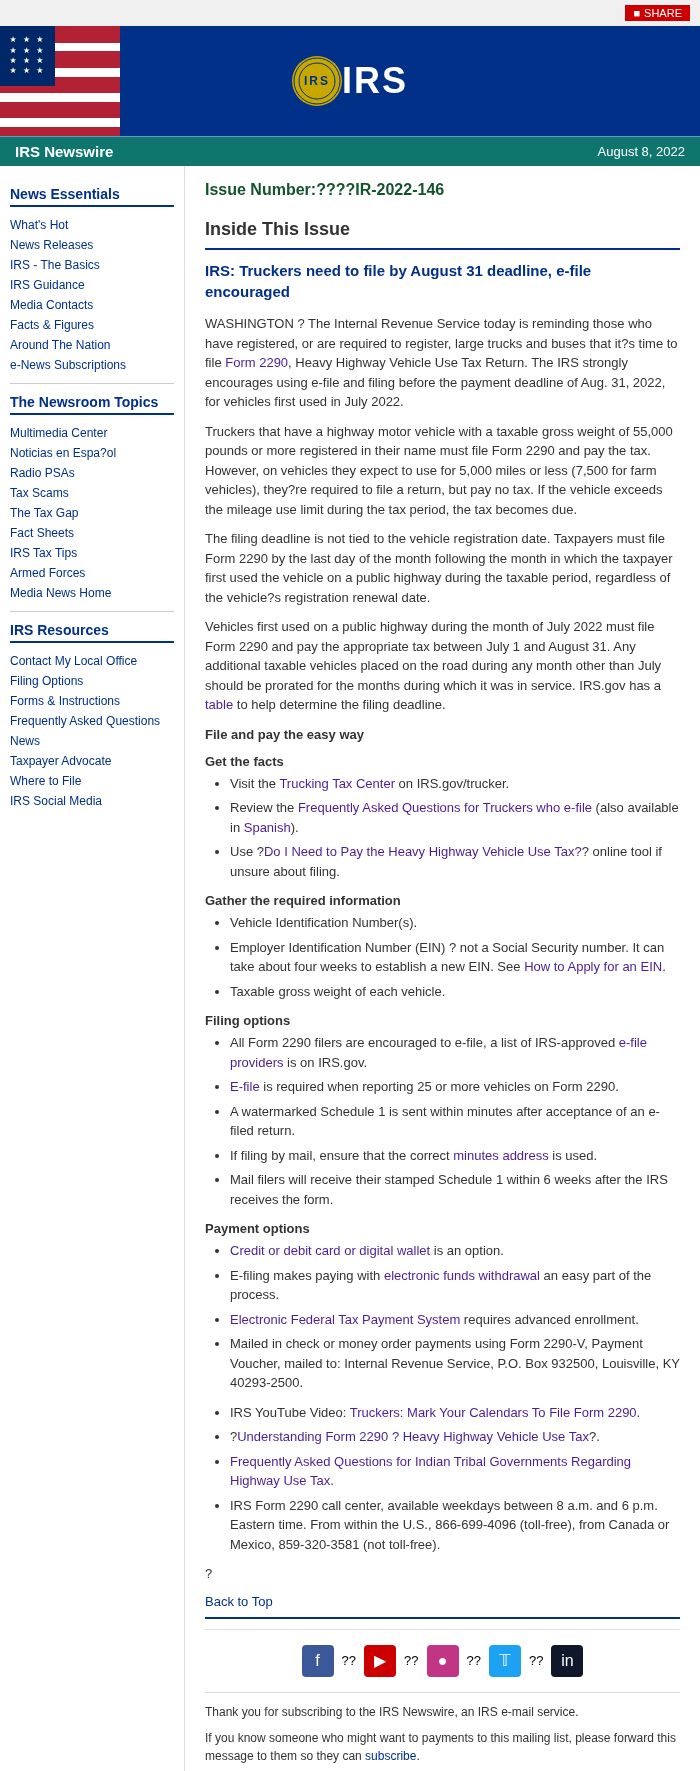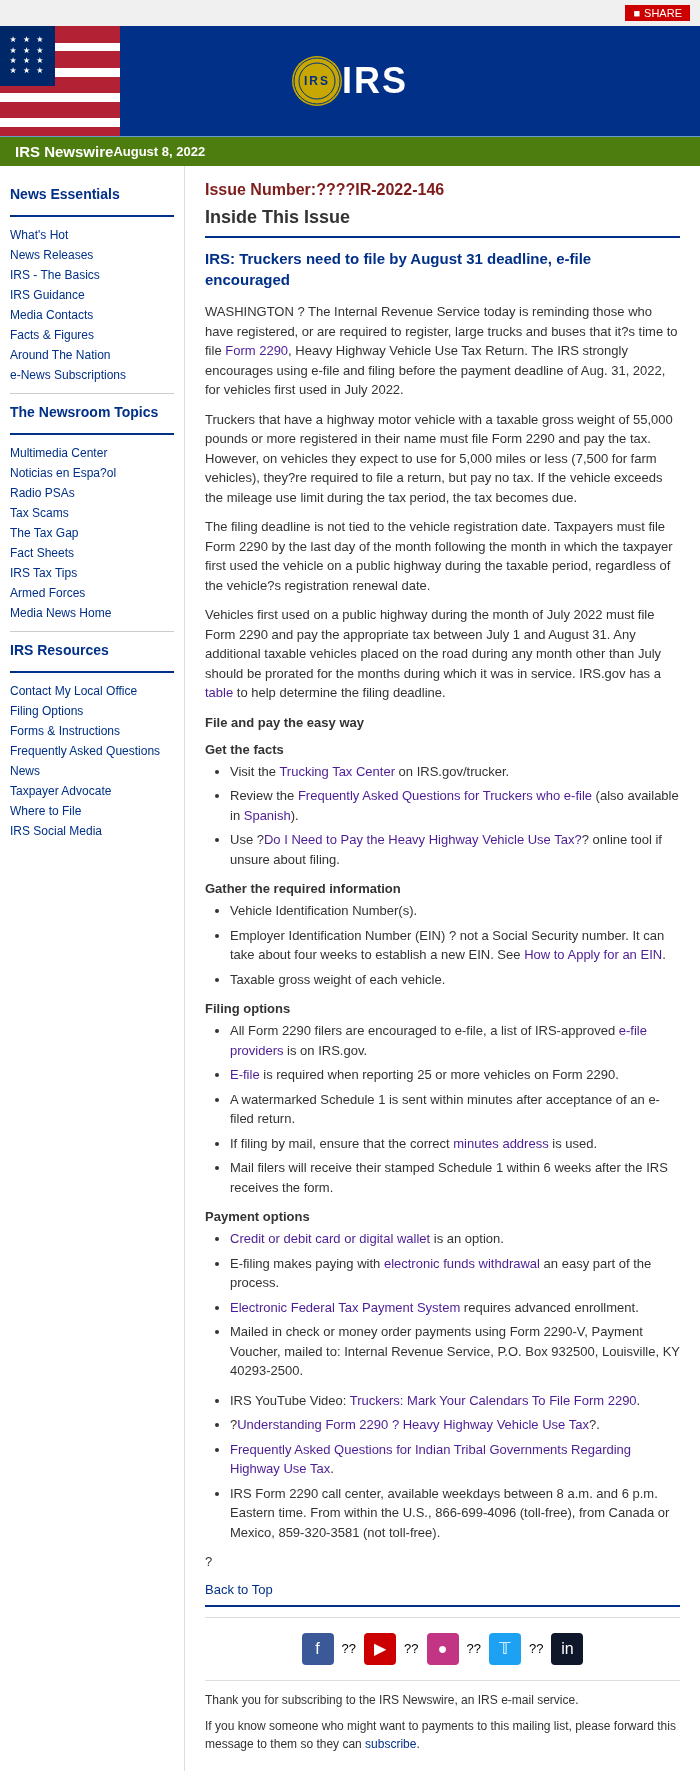--- a/index.html
+++ b/index.html
@@ -11,35 +11,35 @@
     .share-btn { background: #cc0000; color: white; font-size: 11px; padding: 2px 8px; border: none; cursor: pointer; display: inline-flex; align-items: center; gap: 4px; }
     
     .header-banner { background: #003087; width: 100%; height: 110px; position: relative; overflow: hidden; display: flex; align-items: center; justify-content: center; }
     .flag-section { position: absolute; left: 0; top: 0; bottom: 0; width: 120px; }
     .flag-bg { width: 120px; height: 110px; background: linear-gradient(to bottom, #B22234 0%, #B22234 15%, white 15%, white 23%, #B22234 23%, #B22234 38%, white 38%, white 46%, #B22234 46%, #B22234 61%, white 61%, white 69%, #B22234 69%, #B22234 84%, white 84%, white 92%, #B22234 92%, #B22234 100%); }
     .flag-blue { position: absolute; top: 0; left: 0; width: 55px; height: 60px; background: #002868; display: flex; align-items: center; justify-content: center; }
     .flag-stars { color: white; font-size: 8px; line-height: 1.3; letter-spacing: 2px; }
     .irs-logo { color: white; font-size: 36px; font-weight: bold; letter-spacing: 2px; display: flex; align-items: center; }
     .irs-seal { width: 50px; height: 50px; border-radius: 50%; background: #c8a800; display: flex; align-items: center; justify-content: center; font-size: 10px; color: #003087; font-weight: bold; }
     
-    .newswire-bar { background: #4d7c0f; color: white; padding: 6px 15px; display: flex; justify-content: flex-start; align-items: center; border-top: 1px solid #6699cc; }
+    .newswire-bar { background: #0f766e; color: white; padding: 6px 15px; display: flex; justify-content: space-between; align-items: center; border-top: 1px solid #6699cc; }
     .newswire-title { font-size: 15px; font-weight: bold; }
-    .newswire-date { font-size: 13px; font-weight: bold; }
+    .newswire-date { font-size: 13px; }
     
     .main-content { display: flex; background: white; }
     
     .sidebar { width: 185px; min-width: 185px; background: white; padding: 10px 10px; border-right: 1px solid #ddd; }
     
-    .sidebar-section-title { font-size: 14px; font-weight: bold; color: #003087; margin-bottom: 8px; margin-top: 10px; border-bottom: 2px solid #003087; padding-bottom: 13px; }
+    .sidebar-section-title { font-size: 14px; font-weight: bold; color: #003087; margin-bottom: 8px; margin-top: 10px; border-bottom: 2px solid #003087; padding-bottom: 3px; }
     .sidebar-link { display: block; color: #003087; text-decoration: none; font-size: 12px; padding: 3px 0; }
     .sidebar-divider { border: none; border-top: 1px solid #ccc; margin: 8px 0; }
     
     .content-area { flex: 1; padding: 15px 20px; background: white; }
     
-    .issue-number { font-size: 16px; font-weight: bold; color: #7f1d1d; margin-bottom: 8px; }
+    .issue-number { font-size: 16px; font-weight: bold; color: #14532d; margin-bottom: 20px; }
     .inside-title { font-size: 18px; font-weight: bold; color: #333; margin-bottom: 5px; }
     .content-divider { border: none; border-top: 2px solid #003087; margin: 8px 0; }
     
     .article-title { font-size: 15px; font-weight: bold; color: #003087; margin: 10px 0 12px 0; line-height: 1.4; }
     
     .body-text { font-size: 13px; color: #333; margin-bottom: 10px; line-height: 1.5; }
     
     .section-heading { font-size: 13px; font-weight: bold; color: #333; margin: 12px 0 5px 0; }
     
     .content-link { color: #4c1d95; text-decoration: none; }

